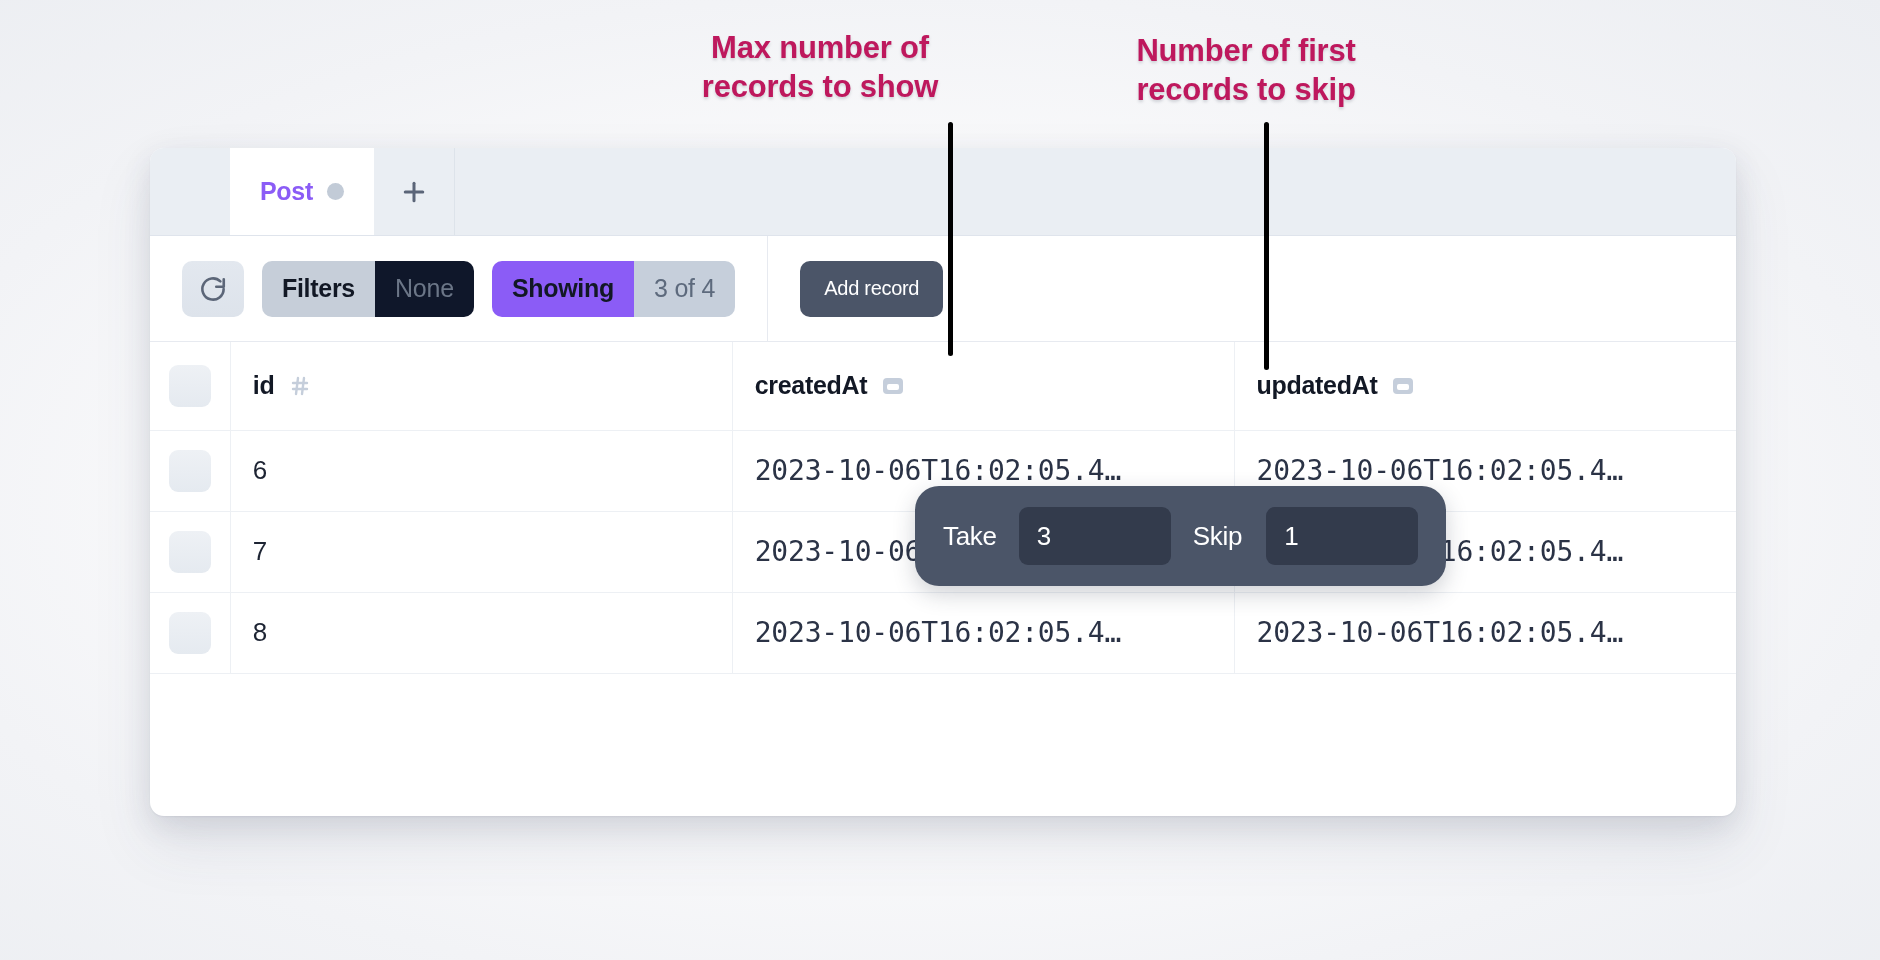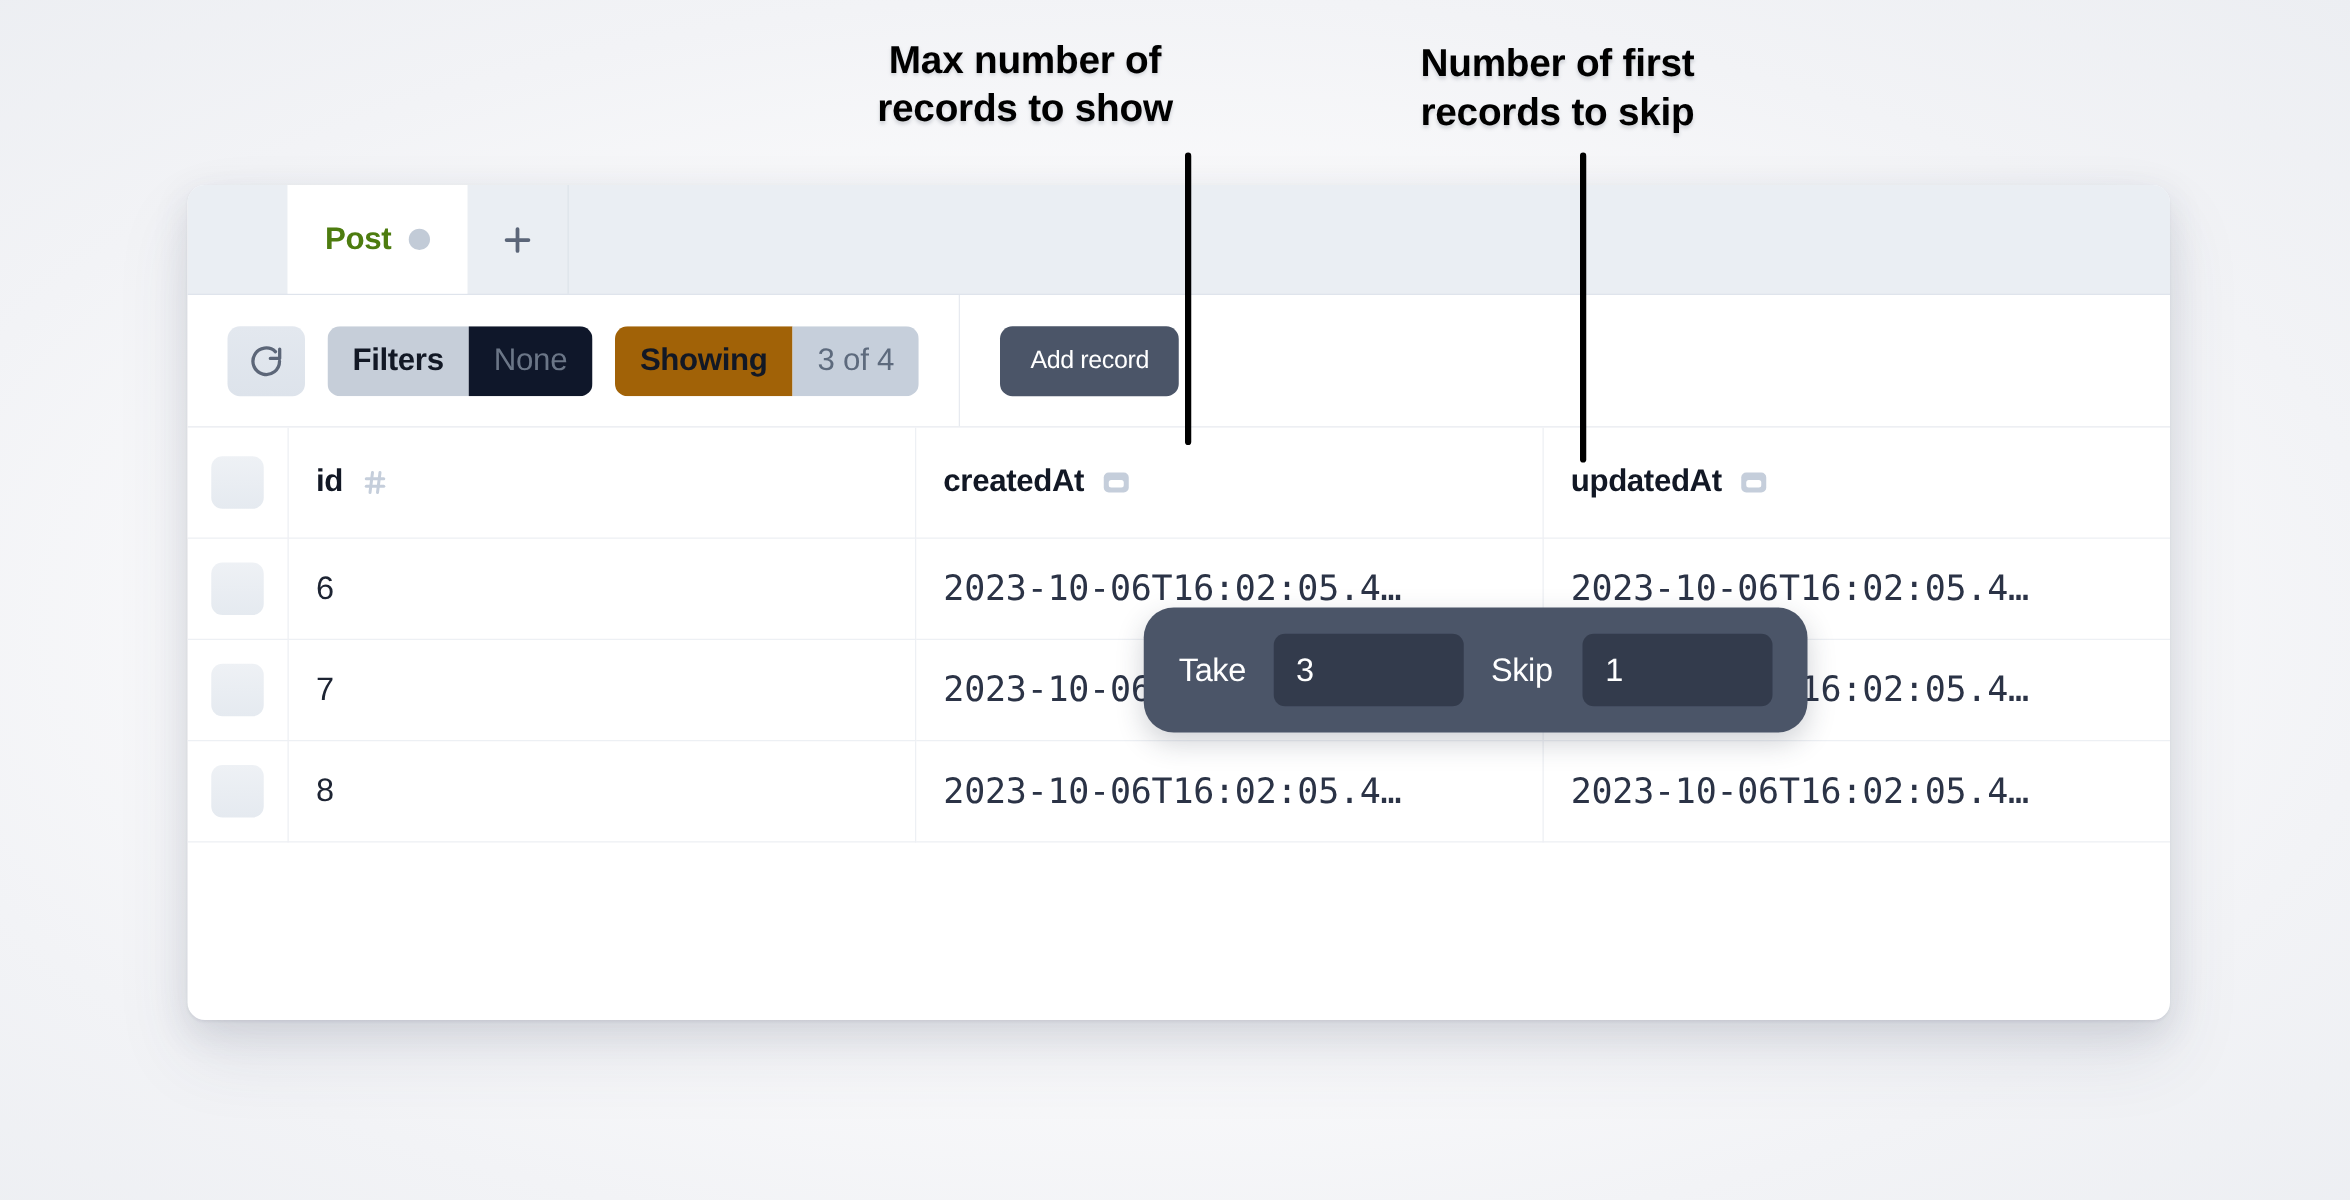--- a/index.html
+++ b/index.html
@@ -17,21 +17,21 @@
     position: relative;
     -webkit-font-smoothing: antialiased;
   }
 
   
   .annotation {
     position: absolute;
     font-weight: bold;
     font-size: 31px;
     line-height: 1.26;
-    color: #000000;
+    color: #be185d;
     text-align: center;
     letter-spacing: -0.2px;
     text-shadow: 0 2px 3px rgba(120,125,140,0.30);
     white-space: pre-line;
   }
   #annotation-take {
     left: 610px;
     top: 28px;
     width: 420px;
   }
@@ -94,21 +94,21 @@
     justify-content: center;
     gap: 14px;
     padding: 0 30px;
     background: #ffffff;
     min-width: 140px;
     box-sizing: border-box;
   }
   .tab-label {
     font-size: 25px;
     font-weight: bold;
-    color: #4d7c0f;
+    color: #8b5cf6;
     letter-spacing: -0.3px;
   }
   .tab-dot {
     width: 17px;
     height: 17px;
     border-radius: 50%;
     background: #c2cbd7;
     flex: 0 0 17px;
   }
   #tab-add {
@@ -166,21 +166,21 @@
   }
   .seg-val {
     display: flex;
     align-items: center;
     padding: 0 20px;
     font-size: 25px;
     color: #6b7687;
     letter-spacing: -0.2px;
     background: #0f172a;
   }
-  .seg-group.active .seg-key { background: #a16207; }
+  .seg-group.active .seg-key { background: #8b5cf6; }
   .seg-group.active .seg-val { background: #c6cfdb; color: #5d6a7d; }
 
   #toolbar-divider {
     width: 1px;
     align-self: stretch;
     background: #e7eaf0;
     margin: 0 14px;
   }
   #add-record-button {
     height: 56px;

